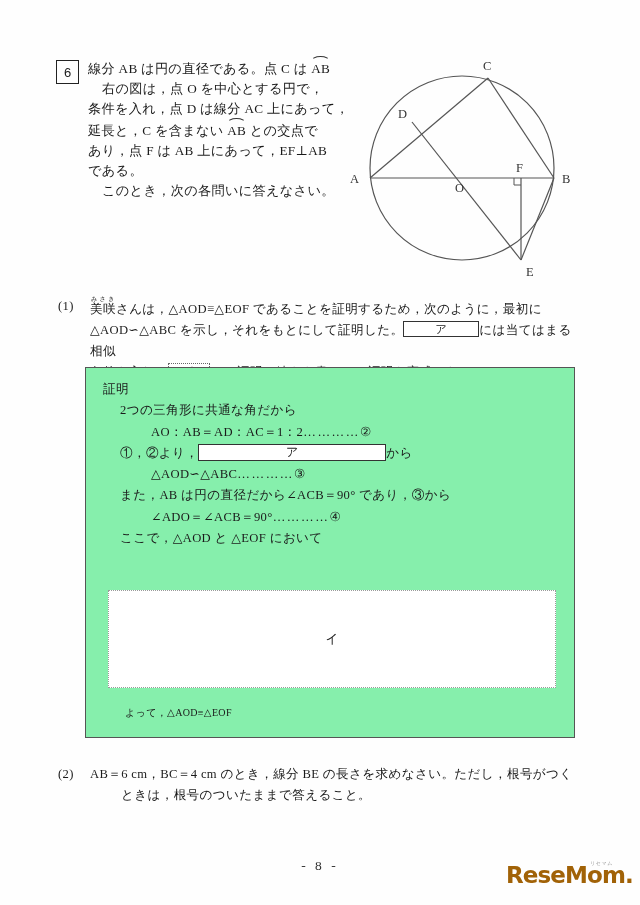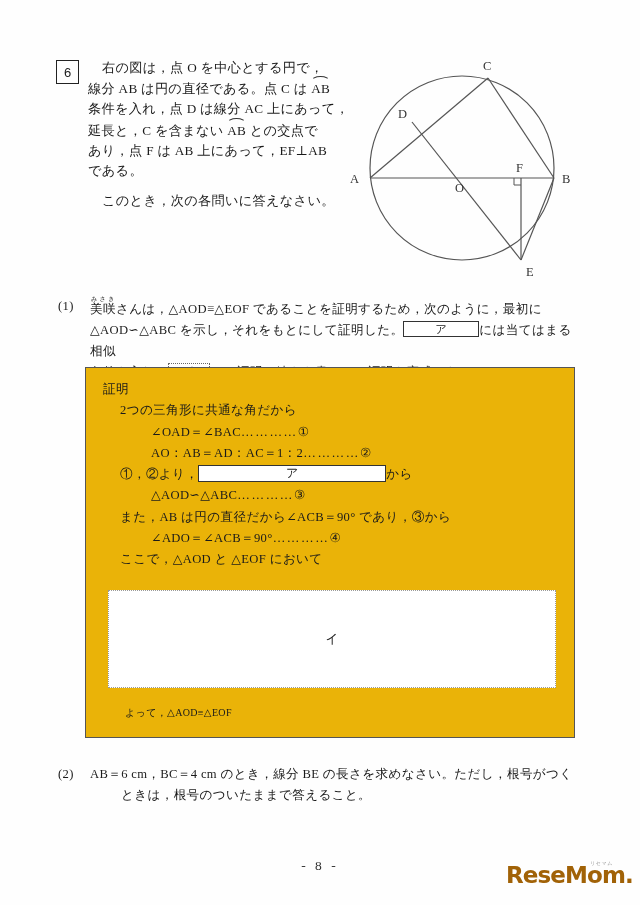--- a/index.html
+++ b/index.html
@@ -43,21 +43,21 @@
     left: 88px;
     top: 58px;
     width: 232px;
     font-size: 13.2px;
     line-height: 20.2px;
     letter-spacing: 0.3px;
     text-align: justify;
   }
   #intro .ln { display: block; white-space: nowrap; }
   #intro .ind { padding-left: 14px; }
-  #intro .last { padding-left: 14px; margin-top: 10px; }
+  #intro .last { padding-left: 14px; }
 
   .ovl { position: relative; display: inline-block; padding-top: 1px; }
   .ovl::before {
     content: "";
     position: absolute;
     left: 0; right: 0; top: -2px;
     height: 4px;
     border-top: 1px solid #333;
     border-radius: 50% 50% 0 0 / 100% 100% 0 0;
     border-left: 1px solid transparent;
@@ -112,21 +112,21 @@
   }
 
   
   #proof-box {
     position: absolute;
     left: 85px;
     top: 367px;
     width: 490px;
     height: 371px;
     border: 1.3px solid #555;
-    background: #eab308;
+    background: #86efac;
     box-sizing: border-box;
   }
   #proof-inner {
     position: absolute;
     left: 17px;
     top: 11px;
     right: 12px;
     font-size: 12.6px;
     line-height: 21.3px;
     letter-spacing: 0.35px;
@@ -224,22 +224,22 @@
   #logo .logo-dot { font-size: 23px; }
 </style>
 </head>
 <body>
 
 <div class="page">
 
   <div id="prob-num">6</div>
 
   <div id="intro">
+    <span class="ln"><span>線分 AB は円の直径である。点 C は </span><span class="ovl">AB</span></span>
     <span class="ln ind">右の図は，点 O を中心とする円で，</span>
-    <span class="ln"><span>線分 AB は円の直径である。点 C は </span><span class="ovl">AB</span></span>
     <span class="ln">条件を入れ，点 D は線分 AC 上にあって，</span>
     <span class="ln"><span>延長と，C を含まない </span><span class="ovl">AB</span><span> との交点で</span></span>
     <span class="ln">あり，点 F は AB 上にあって，EF⊥AB</span>
     <span class="ln">である。</span>
     <span class="ln last">このとき，次の各問いに答えなさい。</span>
   </div>
 
   <div id="figure">
     <svg width="252" height="230" viewBox="0 0 252 230">
       <circle cx="126" cy="118" r="92" fill="none" stroke="#555" stroke-width="1.2"></circle>
@@ -266,21 +266,20 @@
       <span class="l1"><ruby><span>美咲</span><rt>みさき</rt></ruby><span>さんは，△AOD≡△EOF であることを証明するため，次のように，最初に</span></span>
       <span class="l2"><span>△AOD∽△ABC を示し，それをもとにして証明した。</span><span class="blank-a">ア</span><span>には当てはまる相似</span></span>
       <span class="l3"><span>条件を入れ，</span><span class="blank-i">イ</span><span>には証明の続きを書いて，証明を完成しなさい。</span></span>
     </div>
   </div>
 
   <div id="proof-box">
     <div id="proof-inner">
       <span class="l">証明</span>
       <span class="l i1">2つの三角形に共通な角だから</span>
-      <span class="l i2"><span>∠OAD＝∠BAC</span><span class="dots">…………</span><span>①</span></span>
       <span class="l i2"><span>AO：AB＝AD：AC＝1：2</span><span class="dots">…………</span><span>②</span></span>
       <span class="l i1"><span>①，②より，</span><span class="blank-a-wide">ア</span><span>から</span></span>
       <span class="l i2"><span>△AOD∽△ABC</span><span class="dots">…………</span><span>③</span></span>
       <span class="l i1">また，AB は円の直径だから∠ACB＝90° であり，③から</span>
       <span class="l i2"><span>∠ADO＝∠ACB＝90°</span><span class="dots">…………</span><span>④</span></span>
       <span class="l i1">ここで，△AOD と △EOF において</span>
     </div>
     <div id="answer-area">イ</div>
     <div id="proof-conclusion">よって，△AOD≡△EOF</div>
   </div>

